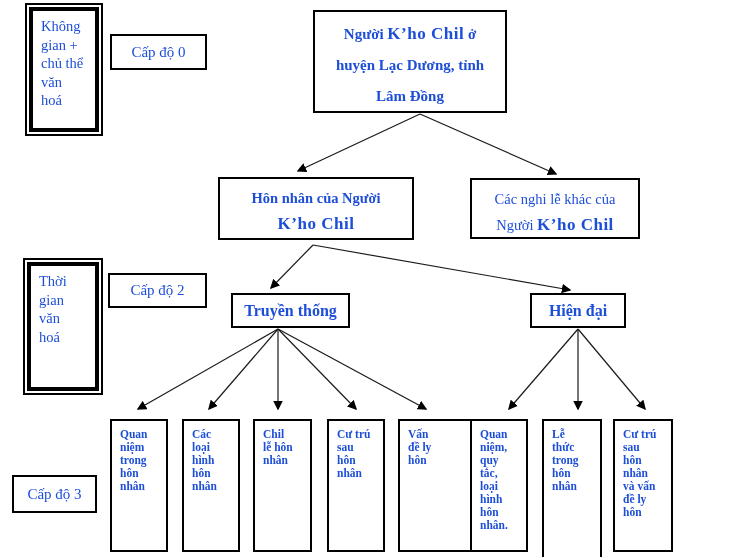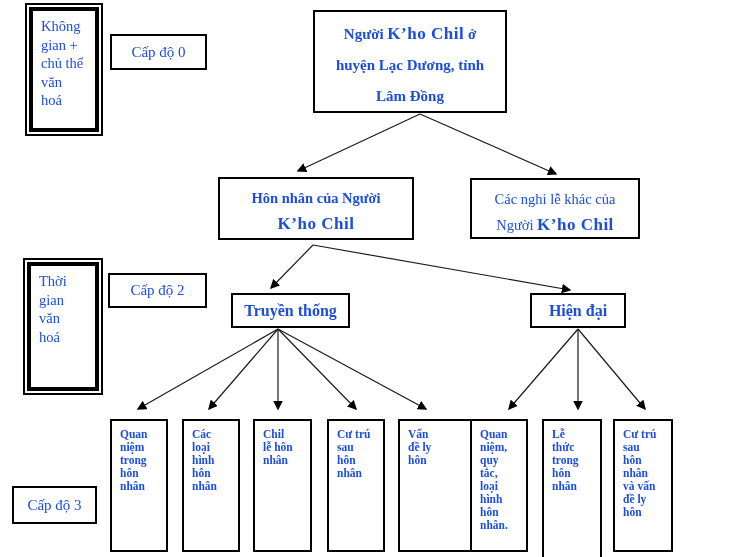--- a/index.html
+++ b/index.html
@@ -116,21 +116,21 @@
 
   <div class="dframe" style="left:23px; top:258px; width:80px; height:137px;">
     <div class="dframe-inner">Thời
 gian
 văn
 hoá</div>
   </div>
 
   <div class="box level-label" style="left:110px; top:34px; width:97px; height:36px;">Cấp độ 0</div>
   <div class="box level-label" style="left:108px; top:273px; width:99px; height:35px;">Cấp độ 2</div>
-  <div class="box level-label" style="left:12px; top:486px; width:85px; height:38px;">Cấp độ 3</div>
+  <div class="box level-label" style="left:12px; top:475px; width:85px; height:38px;">Cấp độ 3</div>
 
   <div class="box node-center root-node" style="left:313px; top:10px; width:194px; height:103px;">
     <div class="line"><span>Người </span><span class="big">K’ho Chil</span><span> ở</span></div>
     <div class="line">huyện Lạc Dương, tỉnh</div>
     <div class="line">Lâm Đồng</div>
   </div>
 
   <div class="box node-center l1-node" style="left:218px; top:177px; width:196px; height:63px;">
     <div class="line1 bold">Hôn nhân của Người</div>
     <div class="line2 bold big">K’ho Chil</div>

